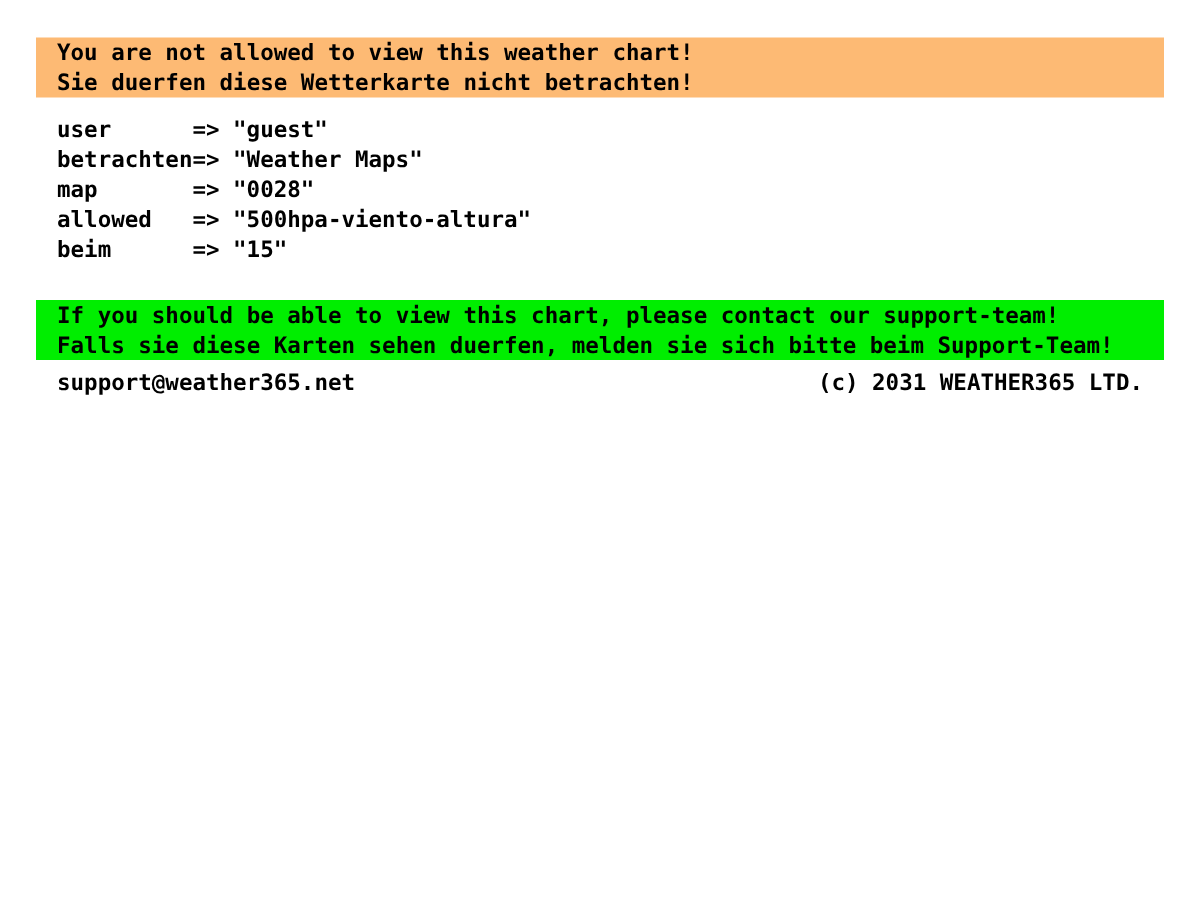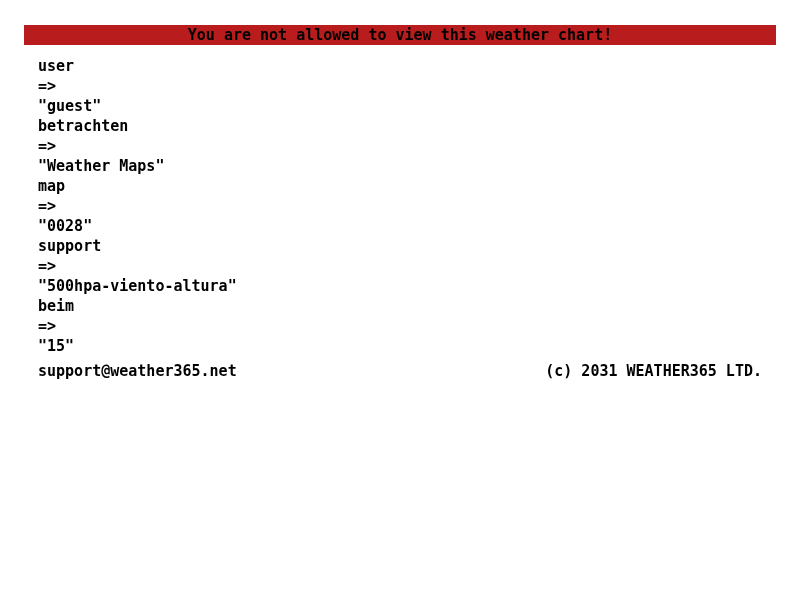--- a/index.html
+++ b/index.html
@@ -25,21 +25,20 @@
   }
   .banner .line {
     white-space: pre;
   }
   .params {
     margin-top: 11px;
     padding: 0 14px;
   }
   .param-row {
     display: flex;
-    flex-direction: column;
   }
   .param-key {
     display: inline-block;
     width: 10ch;
     white-space: pre;
   }
   .param-arrow {
     display: inline-block;
     width: 3ch;
     white-space: pre;
@@ -59,51 +58,56 @@
   }
   .footer span {
     white-space: pre;
   }
 </style>
 </head>
 <body>
 
 <div class="page">
 
-  <div class="banner banner-red" style="background: #b91c1c; color: rgb(0, 0, 0); text-align: center;">
+  <div class="banner banner-red" style="background: #fdba74; color: rgb(0, 0, 0);">
     <div class="line">You are not allowed to view this weather chart!</div>
+    <div class="line">Sie duerfen diese Wetterkarte nicht betrachten!</div>
   </div>
 
   <div class="params">
     <div class="param-row">
       <span class="param-key">user</span>
       <span class="param-arrow">=&gt;</span>
       <span class="param-value">"guest"</span>
     </div>
     <div class="param-row">
       <span class="param-key">betrachten</span>
       <span class="param-arrow">=&gt;</span>
       <span class="param-value">"Weather Maps"</span>
     </div>
     <div class="param-row">
       <span class="param-key">map</span>
       <span class="param-arrow">=&gt;</span>
       <span class="param-value">"0028"</span>
     </div>
     <div class="param-row">
-      <span class="param-key">support</span>
+      <span class="param-key">allowed</span>
       <span class="param-arrow">=&gt;</span>
       <span class="param-value">"500hpa-viento-altura"</span>
     </div>
     <div class="param-row">
       <span class="param-key">beim</span>
       <span class="param-arrow">=&gt;</span>
       <span class="param-value">"15"</span>
     </div>
   </div>
 
+  <div class="banner banner-green" style="background: rgb(0, 238, 0); color: rgb(0, 0, 0);">
+    <div class="line">If you should be able to view this chart, please contact our support-team!</div>
+    <div class="line">Falls sie diese Karten sehen duerfen, melden sie sich bitte beim Support-Team!</div>
+  </div>
 
   <div class="footer">
     <span>support@weather365.net</span>
     <span>(c) 2031 WEATHER365 LTD.</span>
   </div>
 
 </div>
 
 </body></html>

